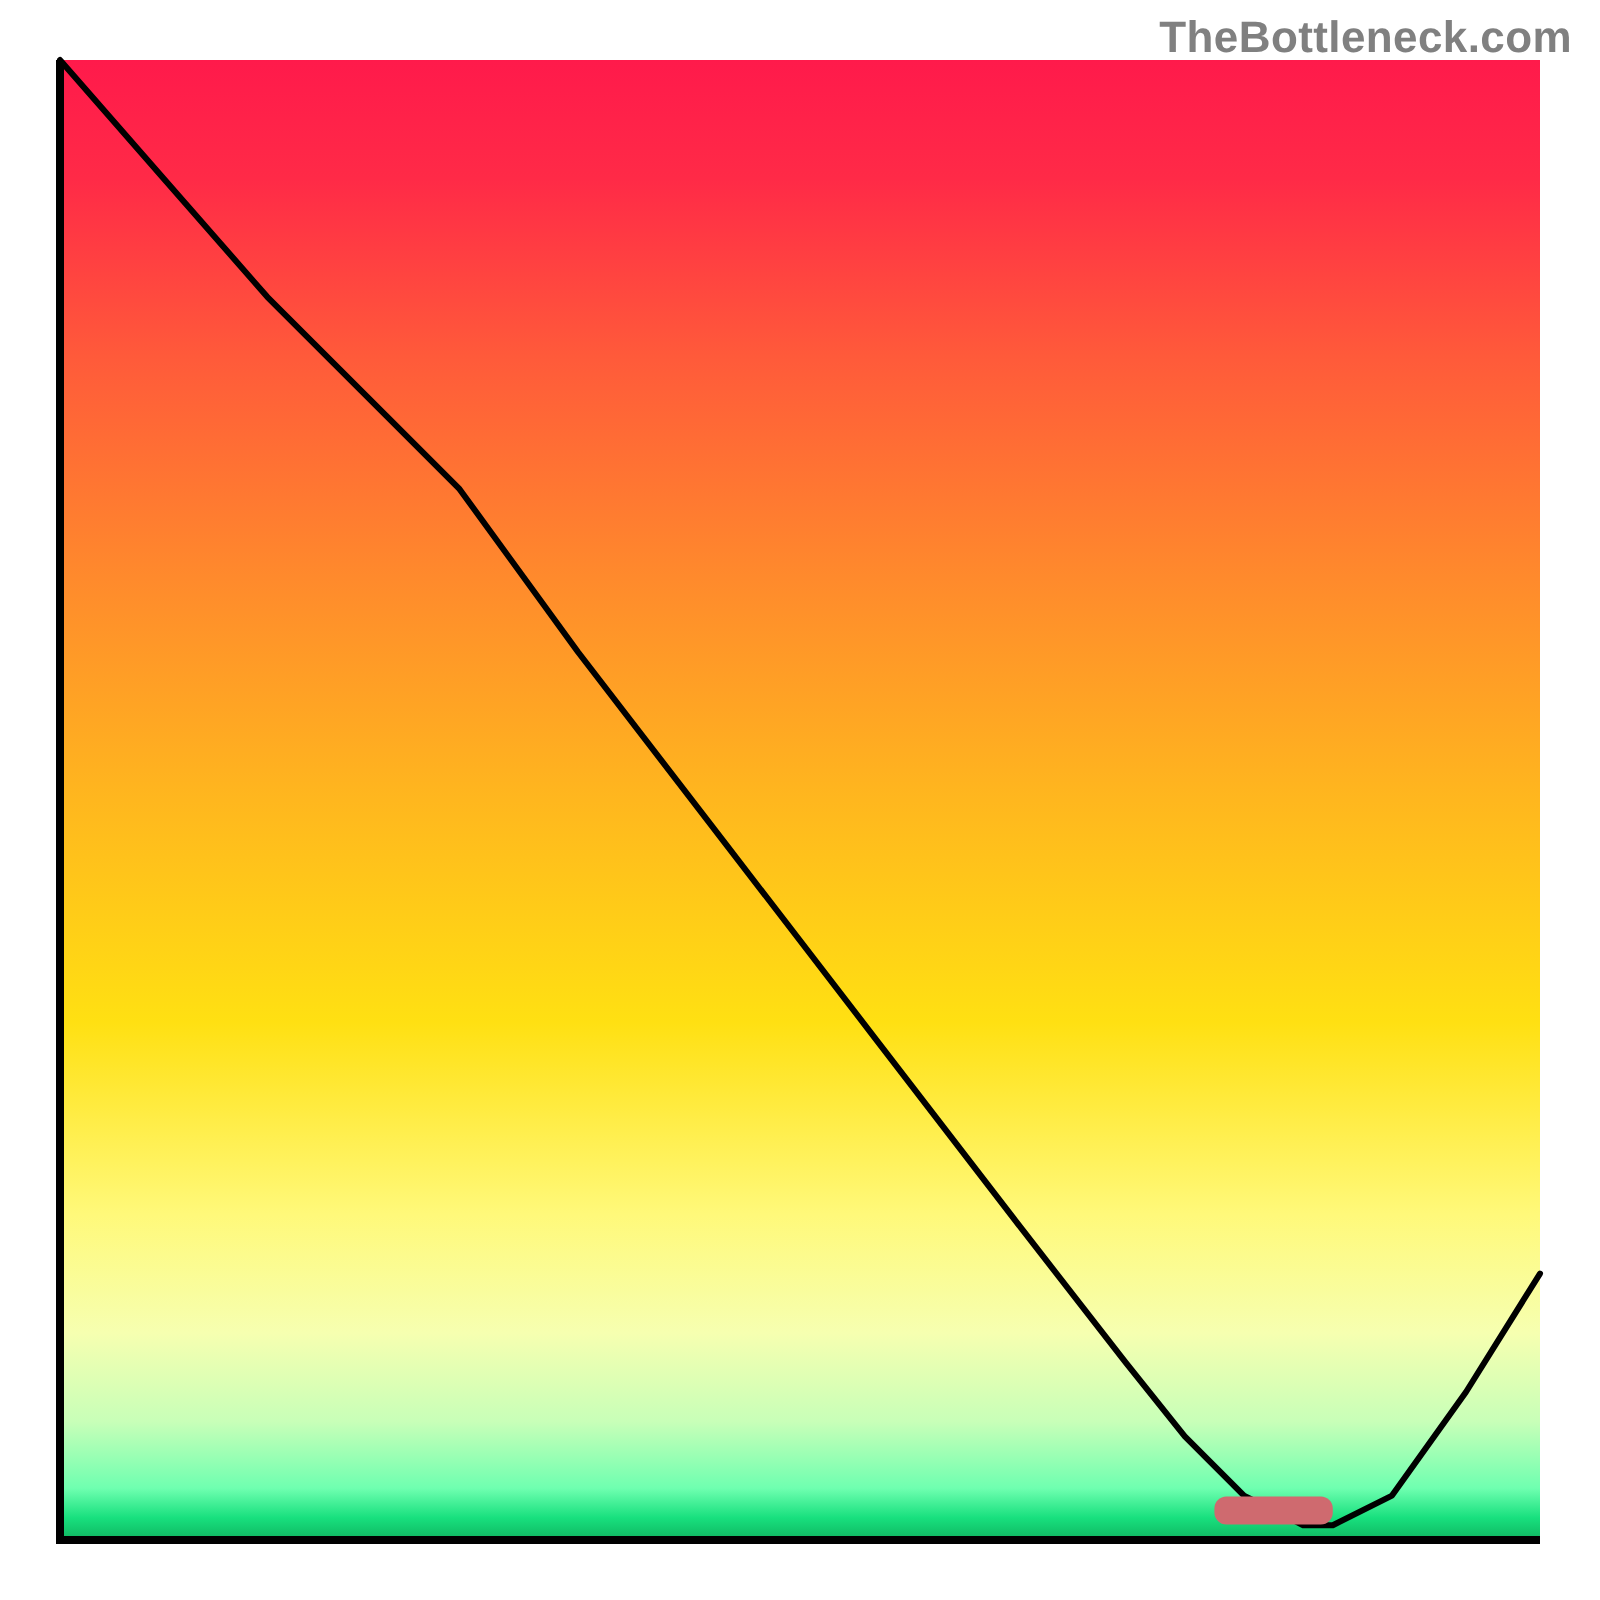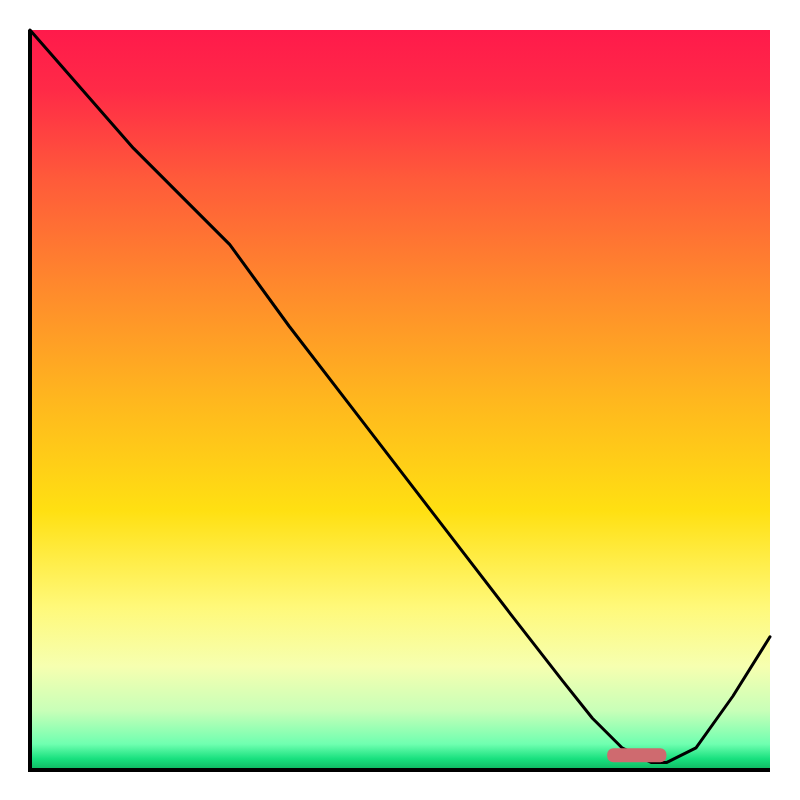--- a/index.html
+++ b/index.html
@@ -30,20 +30,21 @@
     position: absolute;
     left: 0;
     top: 0;
   }
 </style>
 </head>
 <body>
 
 <div class="wrap">
 
+  <div class="watermark">TheBottleneck.com</div>
 
   <svg class="chart" width="800" height="800" viewBox="0 0 800 800">
     <defs>
       <linearGradient id="bg-grad" x1="0" y1="0" x2="0" y2="1">
 
       <stop offset="0.00%" stop-color="#ff1a4b"></stop>
           <stop offset="8.00%" stop-color="#ff2a47"></stop>
           <stop offset="20.00%" stop-color="#ff5a3a"></stop>
           <stop offset="35.00%" stop-color="#ff8a2c"></stop>
           <stop offset="50.00%" stop-color="#ffb71e"></stop>

